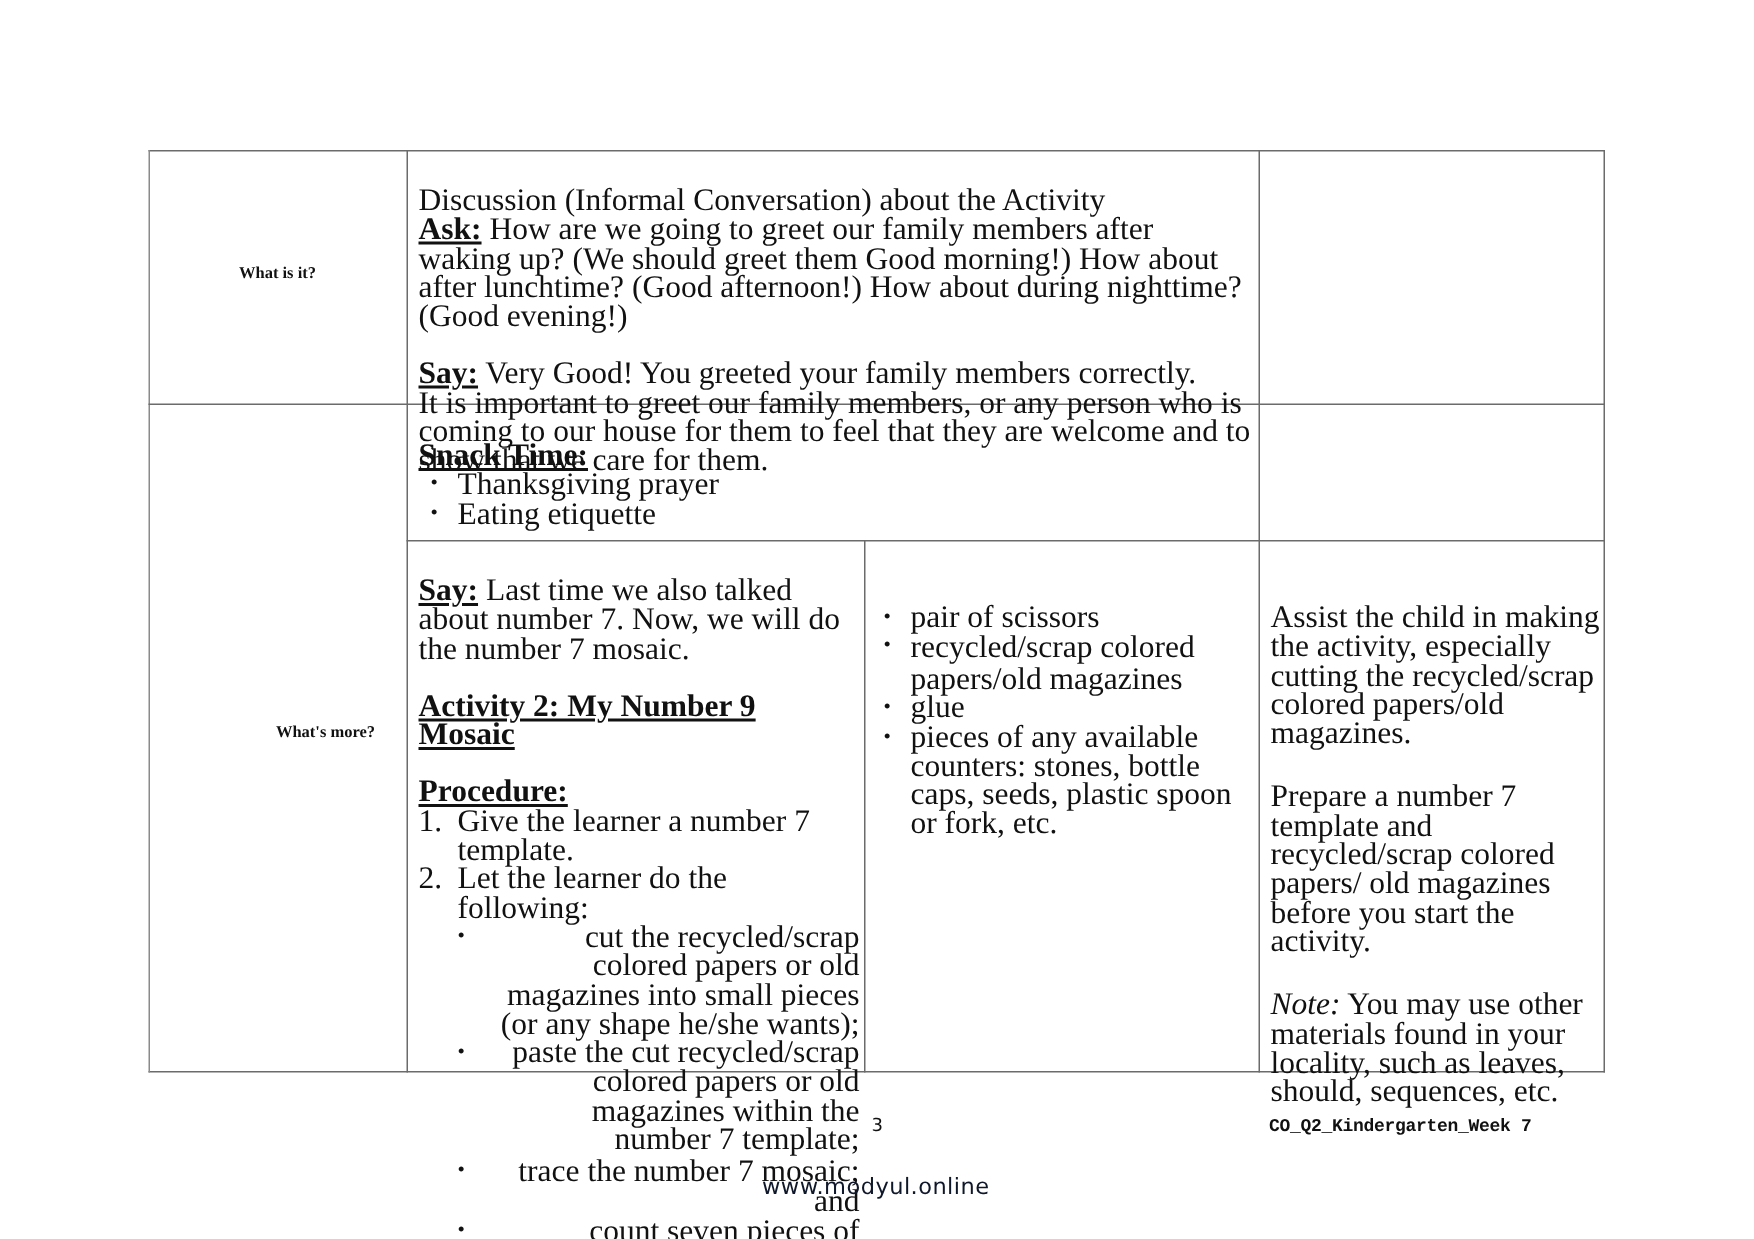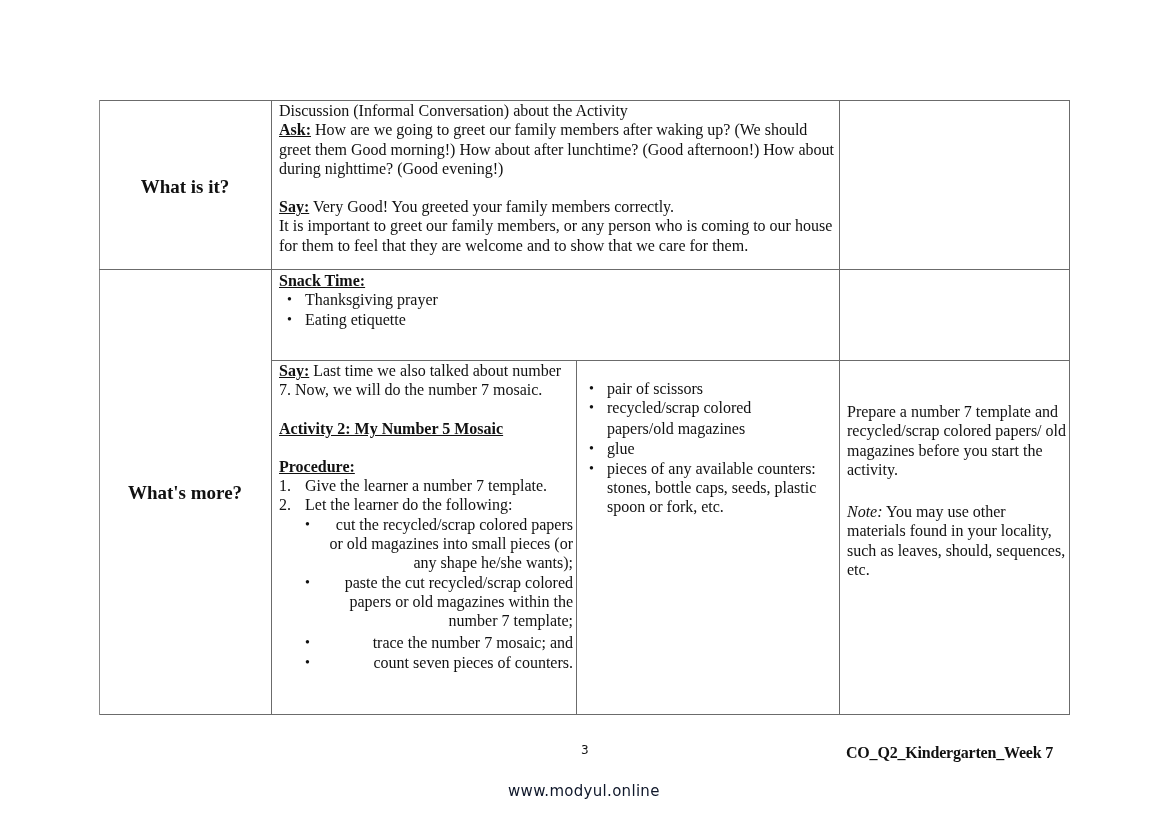--- a/index.html
+++ b/index.html
@@ -3,33 +3,33 @@
 <meta charset="utf-8">
 <style>
   html, body { margin:0; padding:0; background:#ffffff; }
   body { width:1169px; height:826px; position:relative; overflow:hidden;
          font-family:"Liberation Serif", serif; color:#111; }
   .page { position:absolute; left:0; top:0; width:1169px; height:826px; }
   .grid { position:absolute; left:99px; top:100px; width:971px; height:614px; }
   .line { position:absolute; background:#6b6b6b; }
   .h { height:1px; }
   .v { width:1px; }
-  .cell { position:absolute; font-size:16px; line-height:19.3px; }
-  .label { position:absolute; font-weight:bold; font-size:19px; text-align:center; }
+  .cell { position:absolute; font-size:21px; line-height:19.3px;margin-top:23px; }
+  .label { position:absolute; font-weight:bold; font-size:11px; text-align:center; }
   b { font-weight:bold;text-decoration:underline; }
   ul.bul { list-style:none; margin:0; padding:0; }
   ul.bul li { position:relative; padding-left:26px; }
   ul.bul li::before { content:"\2022"; position:absolute; left:8px; top:0; font-size:14px; }
   ol.num { list-style:none; margin:0; padding:0; }
   ol.num li { position:relative; padding-left:26px; }
   ol.num li .n { position:absolute; left:0; }
   .sub li { padding-left:50px !important;text-align:right; }
   .sub li::before { left:26px !important; }
   .footer-page { position:absolute; left:581px; top:743px; font-family:"DejaVu Sans", sans-serif; font-size:12px; }
-  .footer-code { position:absolute; left:846px; top:744px; font-family:Liberation Serif, serif; font-weight:bold; font-size:16px; letter-spacing:-0.2px; }
+  .footer-code { position:absolute; left:846px; top:744px; font-family:Liberation Mono, monospace; font-weight:bold; font-size:12px; letter-spacing:-0.2px; }
   .watermark { position:absolute; left:508px; top:782px; font-family:"DejaVu Sans", sans-serif; font-size:15px; color:#0f172a; letter-spacing:0.3px; }
 </style>
 </head>
 <body>
 
 <div class="page">
   <div class="grid">
 
     <div class="line h" style="left:0;top:0;width:971px;"></div>
     <div class="line h" style="left:0;top:614px;width:971px;"></div>
@@ -45,34 +45,34 @@
 
     <div class="label" style="left:0;top:76px;width:172px;">What is it?</div>
     <div class="cell" style="left:180px;top:1px;width:556px;">
       <div>Discussion (Informal Conversation) about the Activity</div>
       <div><b>Ask:</b><span> How are we going to greet our family members after waking up? (We should greet them Good morning!) How about after lunchtime? (Good afternoon!) How about during nighttime? (Good evening!)</span></div>
       <div style="height:19px;"></div>
       <div><b>Say:</b><span> Very Good! You greeted your family members correctly.</span></div>
       <div>It is important to greet our family members, or any person who is coming to our house for them to feel that they are welcome and to show that we care for them.</div>
     </div>
 
-    <div class="label" style="left:0;top:382px;width:172px;">What's more?</div>
+    <div class="label" style="left:0;top:382px;width:172px;padding-left:32px;">What's more?</div>
 
     <div class="cell" style="left:180px;top:171px;width:556px;">
       <div><b>Snack Time:</b></div>
       <ul class="bul">
         <li>Thanksgiving prayer</li>
         <li>Eating etiquette</li>
       </ul>
     </div>
 
     <div class="cell" style="left:180px;top:261px;width:294px;">
       <div><b>Say:</b><span> Last time we also talked about number 7. Now, we will do the number 7 mosaic.</span></div>
       <div style="height:19px;"></div>
-      <div><b>Activity 2: My Number 5 Mosaic</b></div>
+      <div><b>Activity 2: My Number 9 Mosaic</b></div>
       <div style="height:19px;"></div>
       <div><b>Procedure:</b></div>
       <ol class="num">
         <li><span class="n">1.</span><span>Give the learner a number 7 template.</span></li>
         <li><span class="n">2.</span><span>Let the learner do the following:</span></li>
       </ol>
       <ul class="bul sub">
         <li>cut the recycled/scrap colored papers or old magazines into small pieces (or any shape he/she wants);</li>
         <li style="padding-left:54px;">paste the cut recycled/scrap colored papers or old magazines within the number 7 template;</li>
         <li style="padding-left:47px;margin-top:2px;">trace the number 7 mosaic; and</li>
@@ -83,20 +83,21 @@
     <div class="cell" style="left:482px;top:279px;width:256px;">
       <ul class="bul">
         <li>pair of scissors</li>
         <li style="padding-left:26px;line-height:20.5px;width:210px;">recycled/scrap colored papers/old magazines</li>
         <li>glue</li>
         <li>pieces of any available counters: stones, bottle caps, seeds, plastic spoon or fork, etc.</li>
       </ul>
     </div>
 
     <div class="cell" style="left:748px;top:279px;width:220px;">
+      <div>Assist the child in making the activity, especially cutting the recycled/scrap colored papers/old magazines.</div>
       <div style="height:23px;"></div>
       <div>Prepare a number 7 template and recycled/scrap colored papers/ old magazines before you start the activity.</div>
       <div style="height:23px;"></div>
       <div><i>Note:</i><span> You may use other materials found in your locality, such as leaves, should, sequences, etc.</span></div>
     </div>
   </div>
 
   <div class="footer-page">3</div>
   <div class="footer-code">CO_Q2_Kindergarten_Week 7</div>
   <div class="watermark">www.modyul.online</div>

